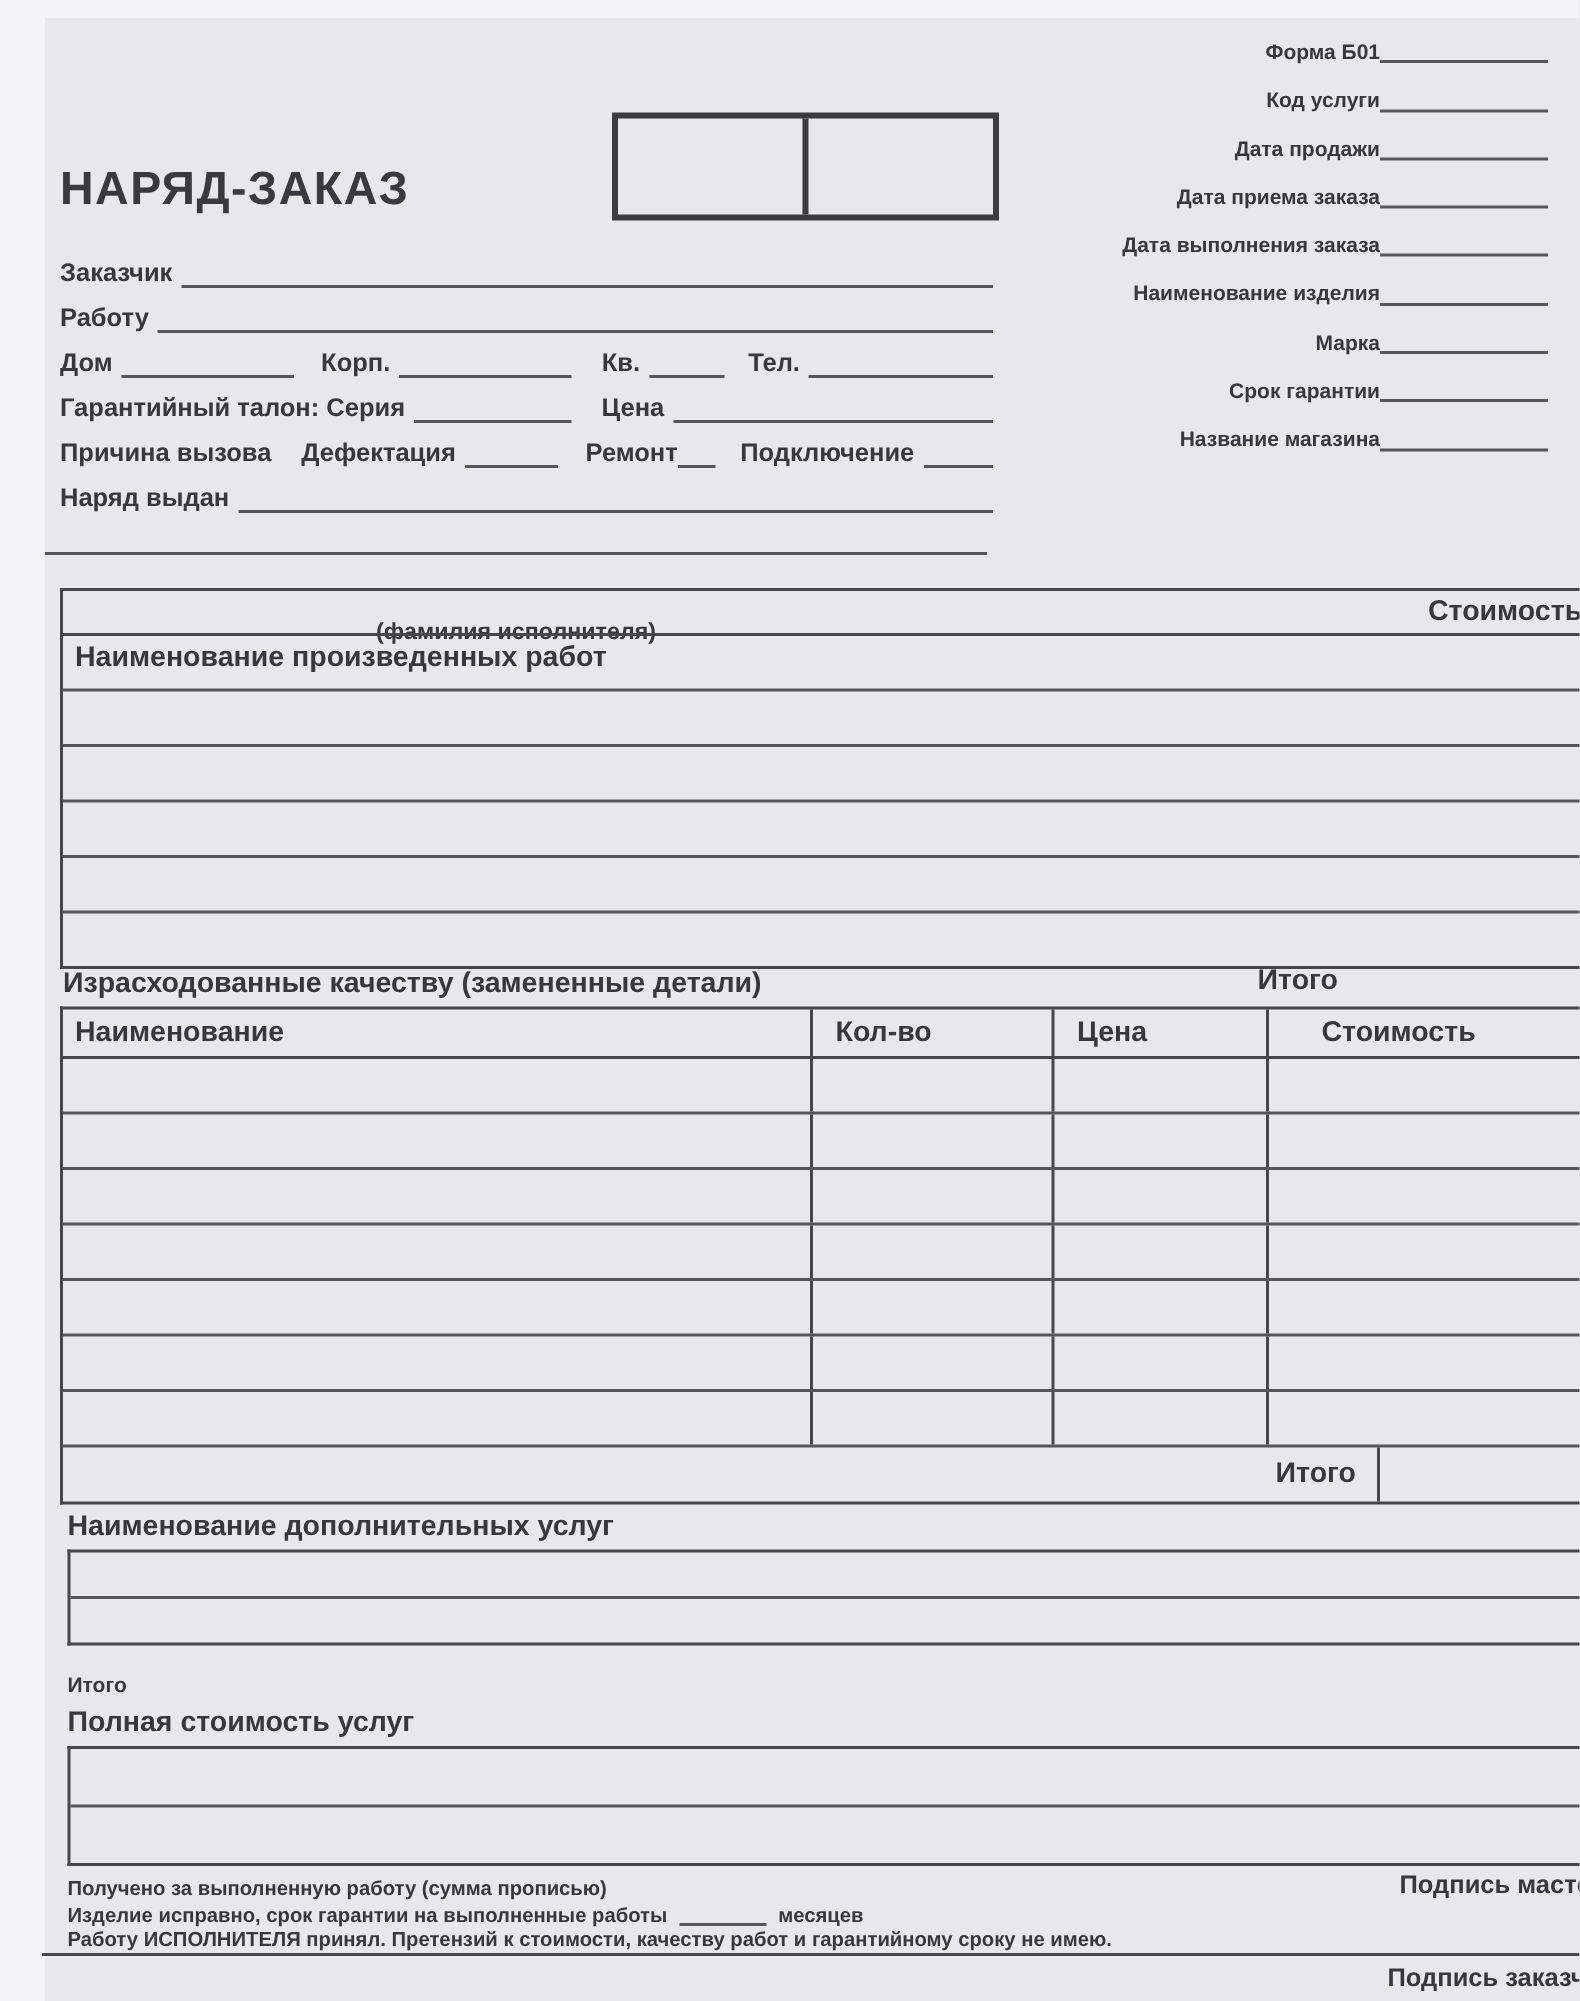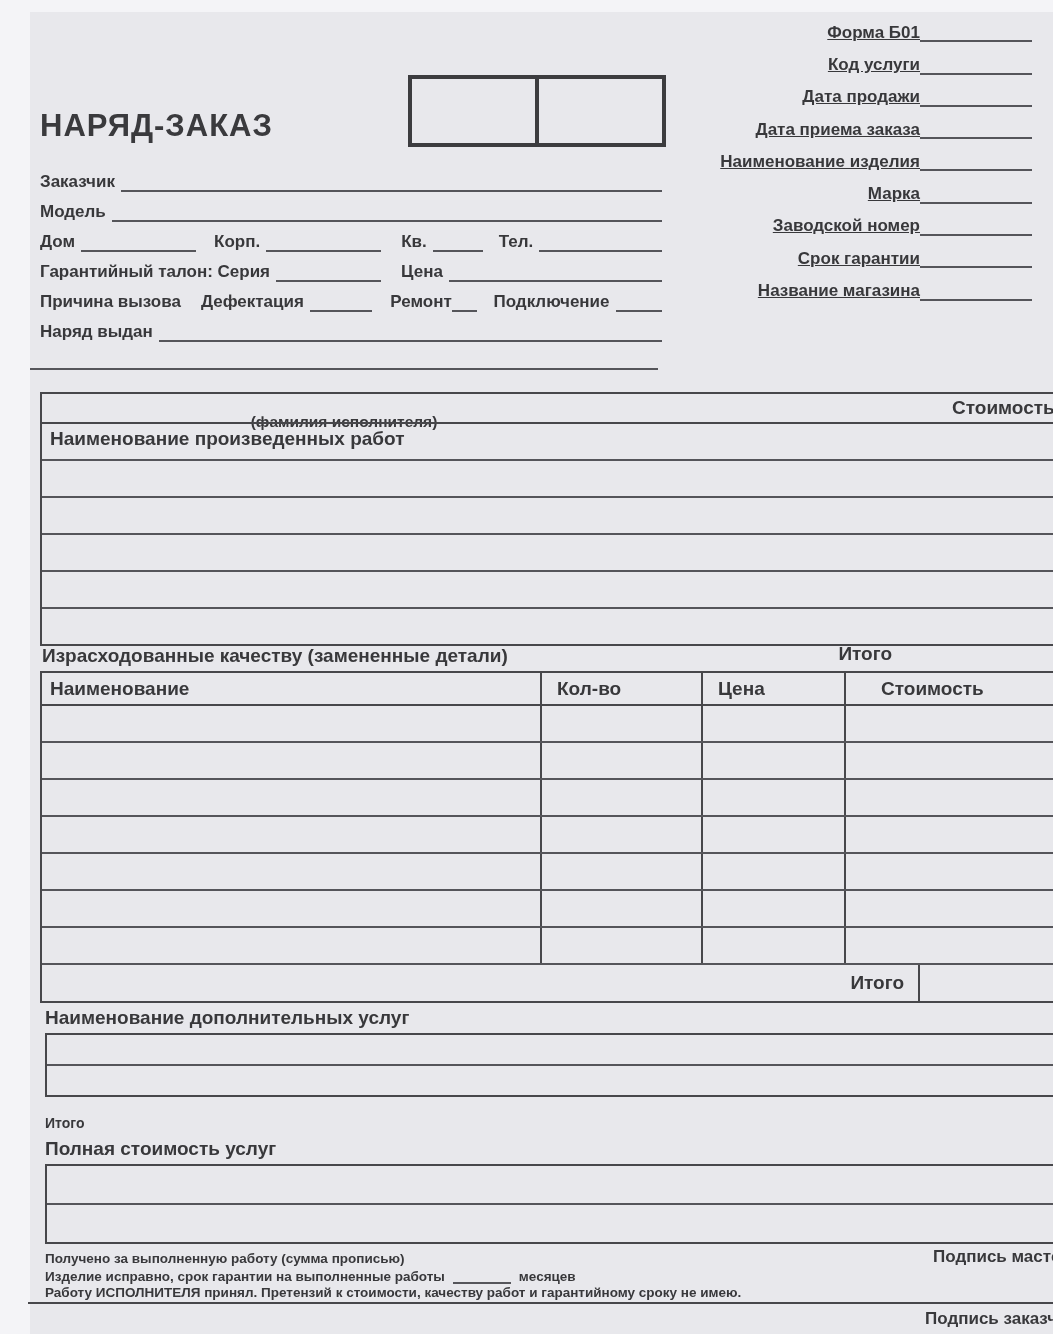--- a/index.html
+++ b/index.html
@@ -16,21 +16,21 @@
 
   .title{position:absolute;left:40px;top:108px;font-size:31px;font-weight:700;letter-spacing:1px;color:#3a3a3d;}
 
   .stampbox{position:absolute;left:408px;top:75px;width:250px;height:64px;border:4px solid #3c3c3f;display:flex;}
   .stampbox .cell1{width:123px;border-right:4px solid #3c3c3f;}
   .stampbox .cell2{flex:1;}
 
   
   .rfields{position:absolute;left:690px;top:10px;width:342px;}
   .rrow{display:flex;justify-content:flex-end;align-items:flex-end;height:32.3px;}
-  .rlabel{font-size:17px;font-weight:700;white-space:nowrap;line-height:1.1;text-decoration:underline;}
+  .rlabel{font-size:14px;font-weight:700;white-space:nowrap;line-height:1.1;}
   .fl{display:inline-block;border-bottom:2px solid #55555a;height:1.05em;}
   .w112{width:112px;}
 
   
   .lfields{position:absolute;left:40px;top:162px;width:622px;}
   .frow{display:flex;align-items:flex-end;height:30px;}
   .flabel{font-size:17px;font-weight:700;white-space:nowrap;line-height:1.1;margin-right:6px;}
   .grow{flex:1;}
   .w115{width:115px;} .w105{width:105px;} .w50{width:50px;} .w78{width:78px;} .w32{width:32px;} .w58{width:58px;}
   .ml14{margin-left:14px;} .ml16{margin-left:16px;} .ml18{margin-left:18px;} .ml20{margin-left:20px;}
@@ -99,48 +99,48 @@
     </div>
   <div class="rrow">
       <span class="rlabel">Дата продажи</span>
       <span class="fl w112"></span>
     </div>
   <div class="rrow">
       <span class="rlabel">Дата приема заказа</span>
       <span class="fl w112"></span>
     </div>
   <div class="rrow">
+      <span class="rlabel">Дата выполнения заказа</span>
+      <span class="fl w112"></span>
+    </div>
+  <div class="rrow">
       <span class="rlabel">Наименование изделия</span>
       <span class="fl w112"></span>
     </div>
   <div class="rrow">
       <span class="rlabel">Марка</span>
       <span class="fl w112"></span>
     </div>
   <div class="rrow">
-      <span class="rlabel">Заводской номер</span>
-      <span class="fl w112"></span>
-    </div>
-  <div class="rrow">
       <span class="rlabel">Срок гарантии</span>
       <span class="fl w112"></span>
     </div>
   <div class="rrow">
       <span class="rlabel">Название магазина</span>
       <span class="fl w112"></span>
     </div>
 </div>
 
 <div class="lfields">
   <div class="frow">
     <span class="flabel">Заказчик</span>
       <span class="fl grow"></span>
   </div>
   <div class="frow">
-    <span class="flabel">Модель</span>
+    <span class="flabel">Работу</span>
       <span class="fl grow"></span>
   </div>
   <div class="frow">
     <span class="flabel">Дом</span>
       <span class="fl w115"></span>
     <span class="flabel ml18">Корп.</span>
       <span class="fl w115"></span>
     <span class="flabel ml20">Кв.</span>
       <span class="fl w50"></span>
     <span class="flabel ml16">Тел.</span>

